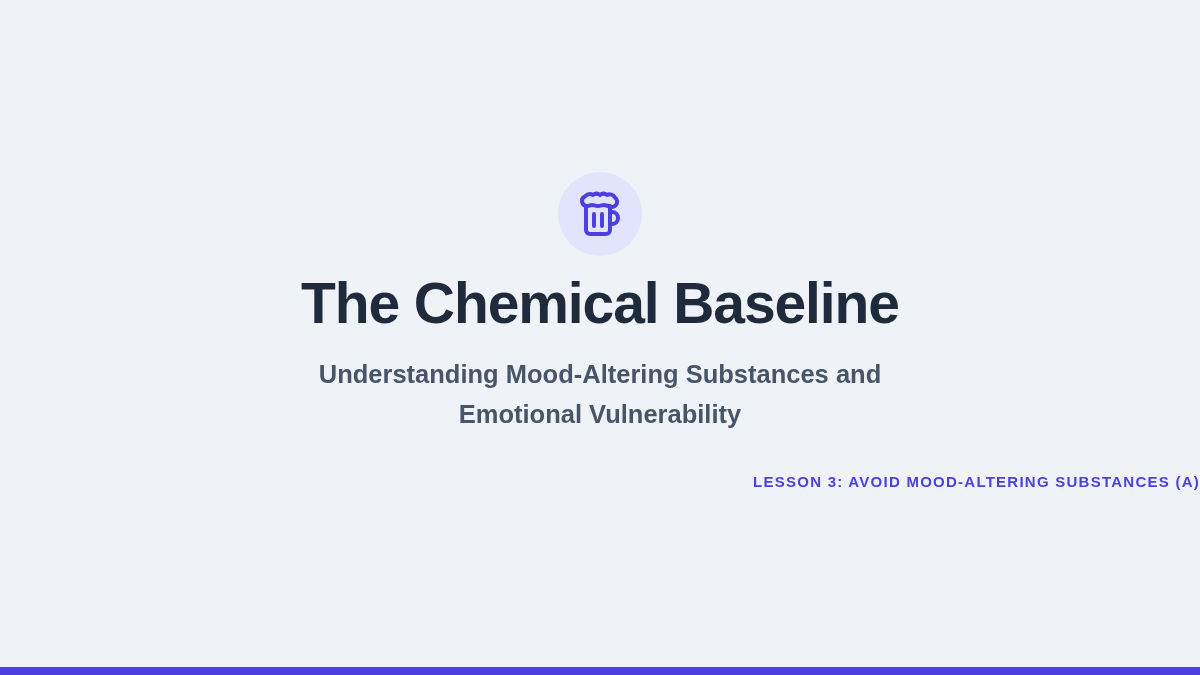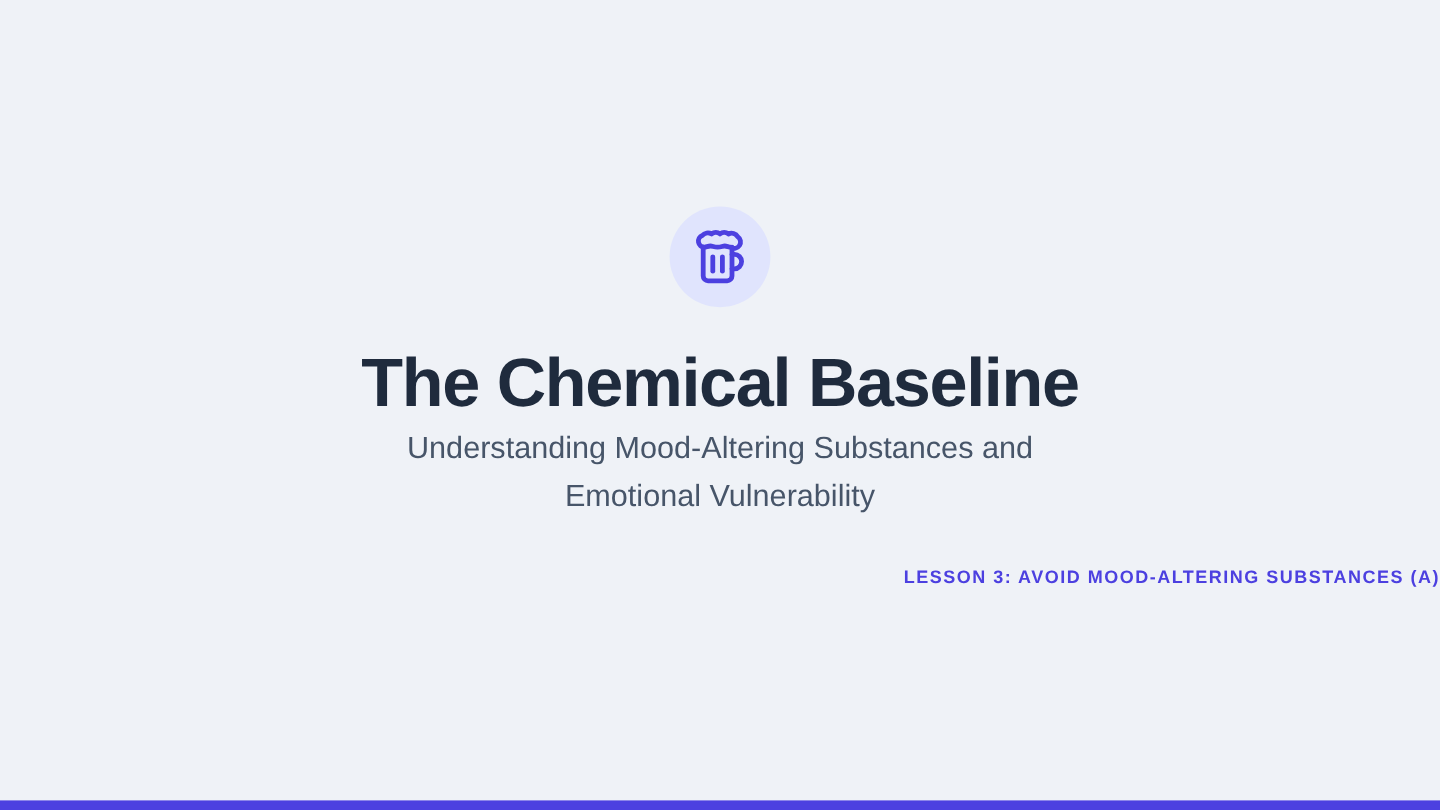--- a/index.html
+++ b/index.html
@@ -43,41 +43,41 @@
 
   .icon-badge svg {
     display: block;
     width: 48px;
     height: 48px;
   }
 
   
   .title {
     position: absolute;
-    top: 288px;
+    top: 272px;
     left: 0;
     width: 1200px;
     text-align: center;
     font-size: 57px;
     font-weight: 700;
     letter-spacing: -1.1px;
     line-height: 1.12;
     color: #1f2b3d;
   }
 
   
   .subtitle {
     position: absolute;
     top: 354px;
     left: 50%;
     transform: translateX(-50%);
     width: 600px;
     text-align: center;
     font-size: 25.5px;
-    font-weight: 400;
+    font-weight: 700;
     line-height: 40px;
     color: #475569;
   }
 
   
   .lesson-label {
     position: absolute;
     top: 473px;
     left: 0;
     width: 1200px;

